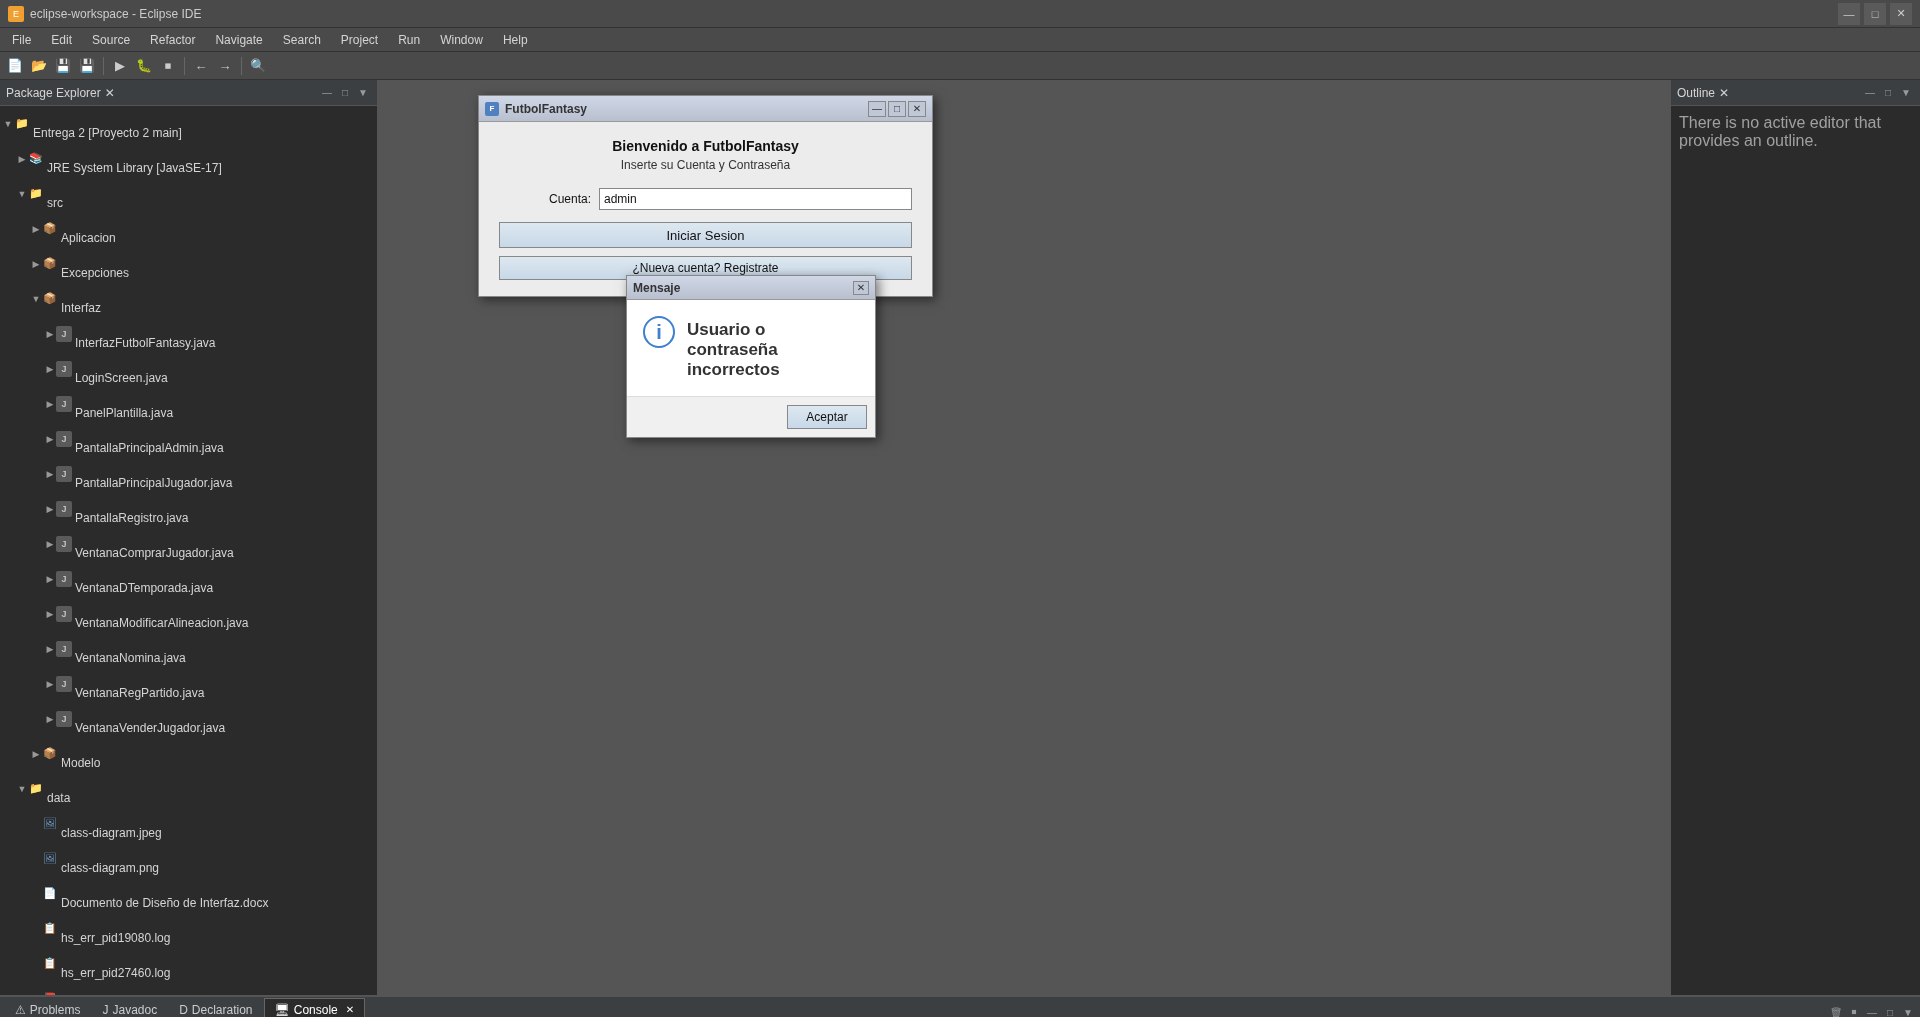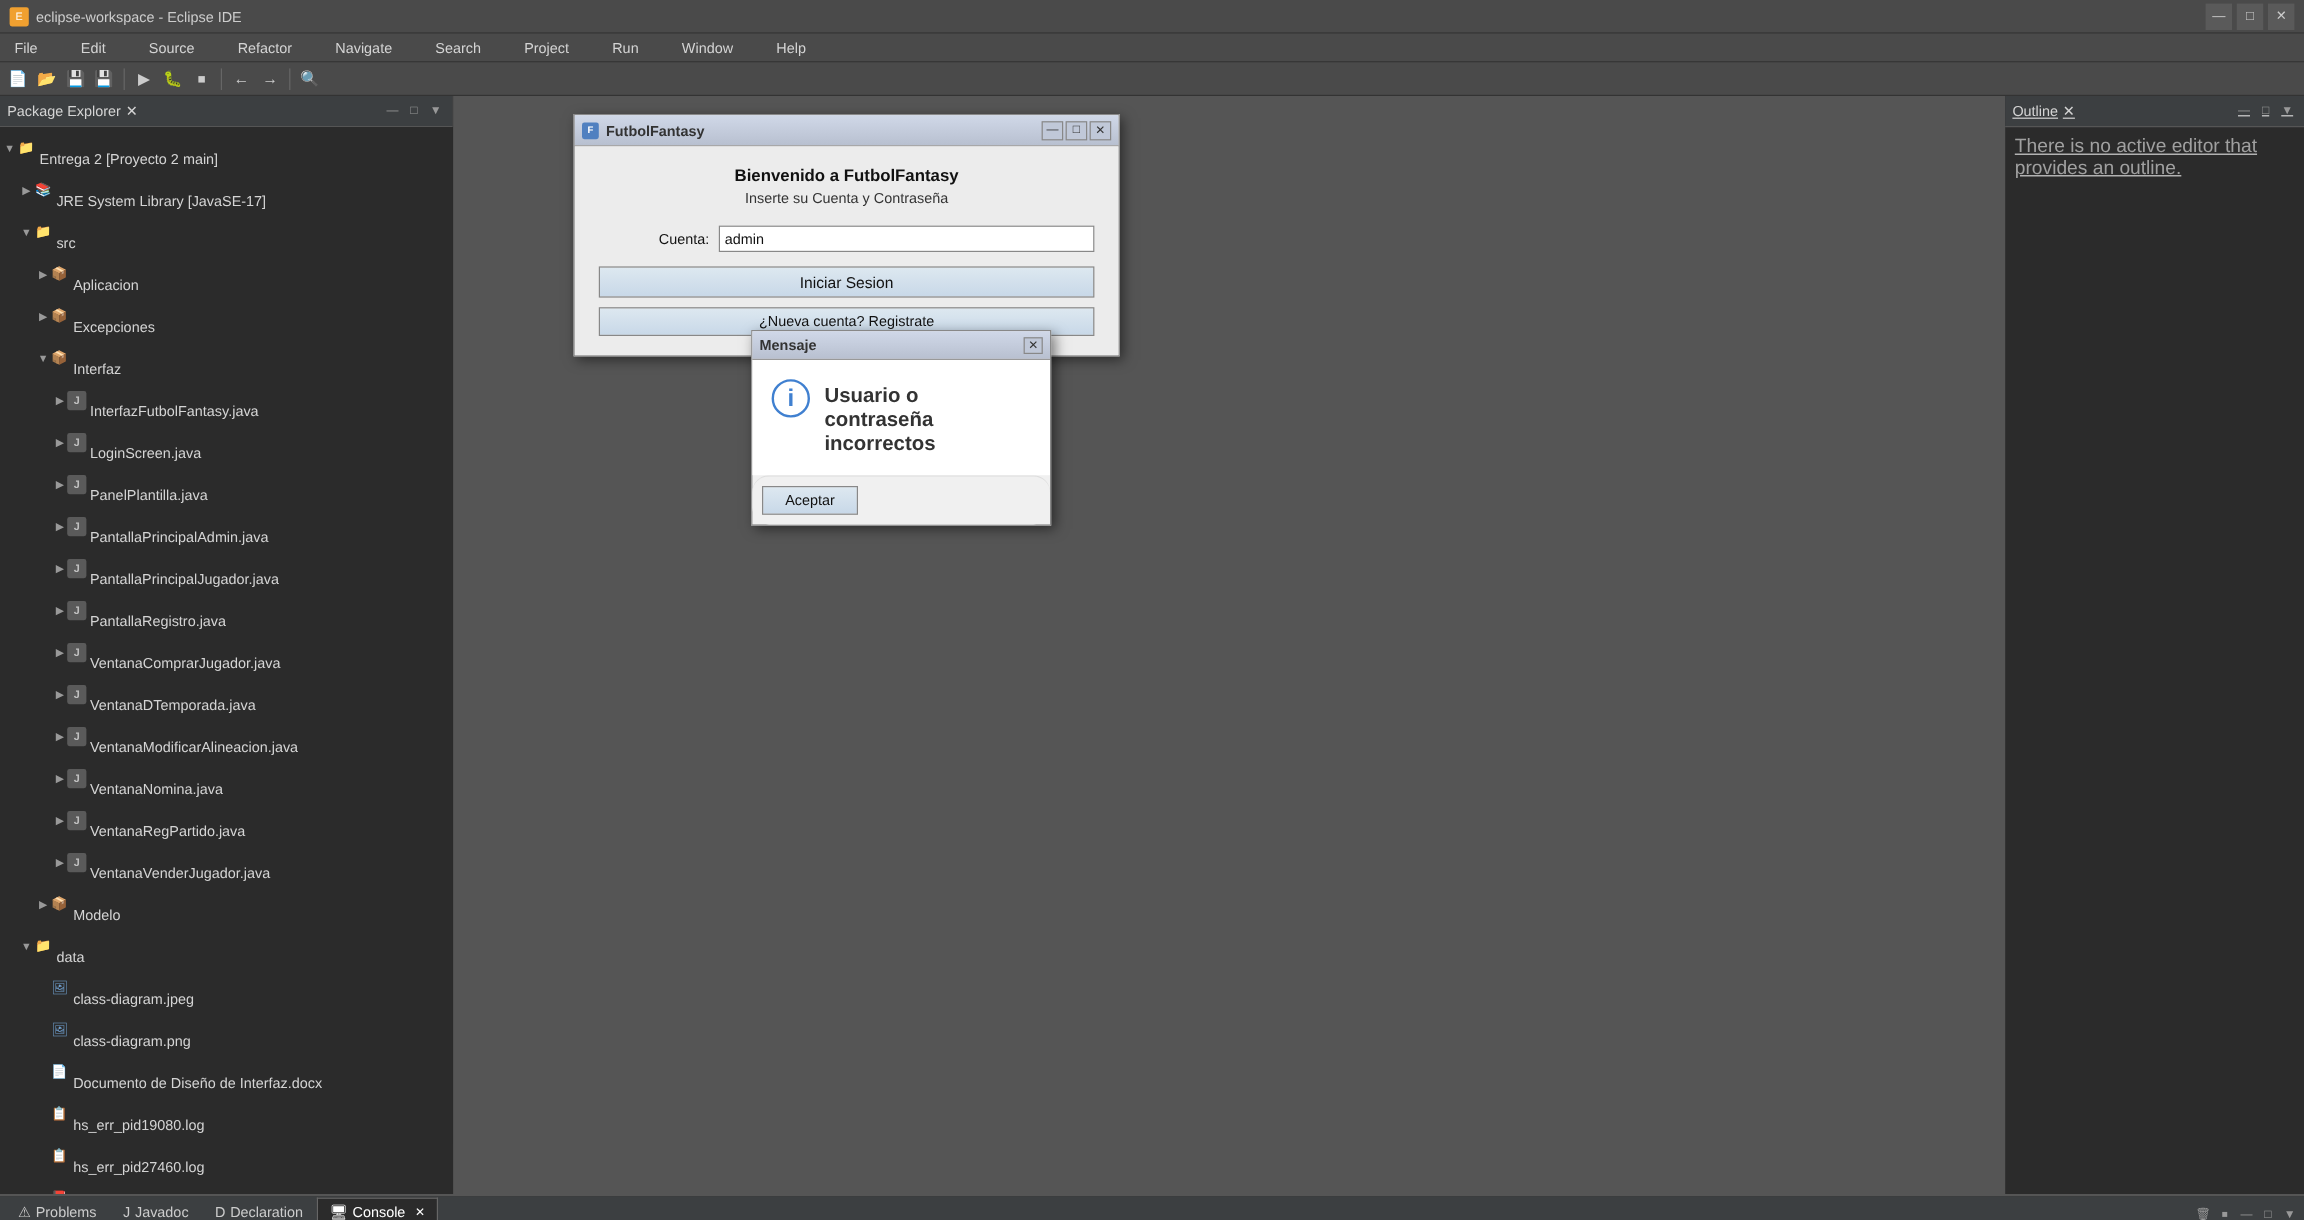--- a/index.html
+++ b/index.html
@@ -21,21 +21,21 @@
     .title-bar-btn { width: 22px; height: 22px; background: #5a5a5a; border: none; color: #ccc; cursor: pointer; display: flex; align-items: center; justify-content: center; font-size: 11px; }
 
     
     .menu-bar {
       background: #4a4a4a;
       height: 24px;
       display: flex;
       align-items: center;
       padding: 0 4px;
       border-bottom: 1px solid #333;
-      gap: 20px;
+      gap: 4px;
     }
     .menu-item {
       padding: 2px 8px;
       font-size: 12px;
       color: #d4d4d4;
       cursor: pointer;
       height: 22px;
       display: flex;
       align-items: center;
     }
@@ -117,21 +117,20 @@
     }
 
     
     .right-panel {
       width: 250px;
       background: #2b2b2b;
       border-left: 1px solid #555;
       display: flex;
       flex-direction: column;
       flex-shrink: 0;
-      text-decoration: underline;
     }
     .outline-message {
       padding: 8px;
       font-size: 16px;
       color: #a0a0a0;
     }
 
     
     .bottom-panel {
       height: 175px;
@@ -326,23 +325,22 @@
       color: #4080d0;
       display: flex; align-items: center; justify-content: center;
       font-size: 20px; font-weight: bold;
       flex-shrink: 0;
     }
     .msg-text { font-size: 17px; font-weight: bold; color: #333; padding-top: 4px; }
     .msg-footer {
       background: #f0f0f0;
       padding: 8px;
       display: flex;
-      justify-content: flex-start;
+      justify-content: flex-end;
       border-top: 1px solid #ddd;
-      border-radius: 14px;
     }
     .aceptar-btn {
       min-width: 80px;
       height: 24px;
       background: linear-gradient(to bottom, #dde8f0, #c8d8e8);
       border: 1px solid #888;
       cursor: pointer;
       font-size: 12px;
       color: #111;
     }

